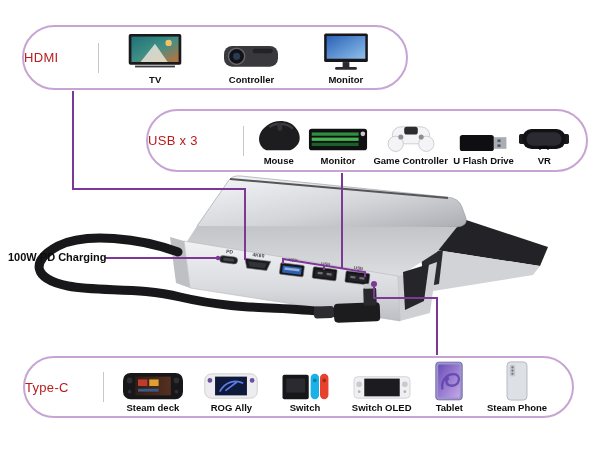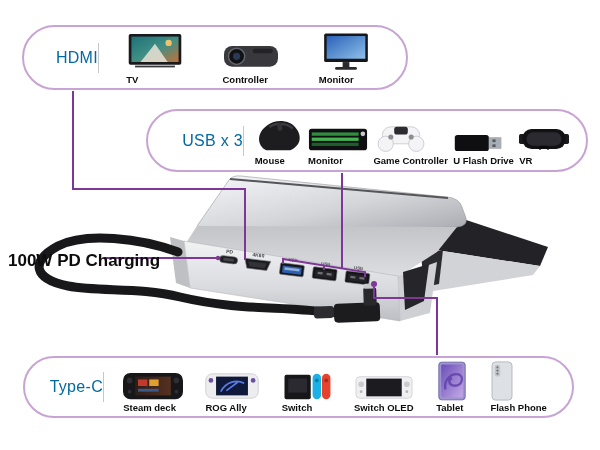--- a/index.html
+++ b/index.html
@@ -1,26 +1,26 @@
 <!DOCTYPE html>
 <html><head>
 <meta charset="utf-8">
 <style>
   html,body{margin:0;padding:0;background:#fff;}
   #page{position:relative;width:600px;height:450px;background:#fff;overflow:hidden;
         font-family:"Liberation Sans",sans-serif;}
   #scene{position:absolute;left:0;top:0;z-index:1;pointer-events:none;}
   .group-box{position:absolute;z-index:2;background:#fff;border:2px solid #c7a4d3;
              border-radius:33px;display:flex;align-items:center;box-sizing:border-box;}
-  .group-label{font-size:16px;color:#0369a1;text-align:right;flex:0 0 auto;letter-spacing:.3px;}
+  .group-label{font-size:13px;color:#b91c1c;text-align:left;flex:0 0 auto;letter-spacing:.3px;}
   .vdivider{width:1px;height:30px;background:#c6c6cc;flex:0 0 auto;}
   .items{flex:1;display:flex;justify-content:space-around;align-items:flex-end;padding:0 14px 0 8px;}
-  .item{display:flex;flex-direction:column;}
+  .item{display:flex;flex-direction:column;align-items:center;}
   .item-label{font-size:9.5px;font-weight:bold;color:#0d0d0d;white-space:nowrap;margin-top:2px;line-height:1;}
-  #callout{position:absolute;z-index:3;left:8px;top:251px;font-size:17px;font-weight:bold;color:#0c0c0c;}
+  #callout{position:absolute;z-index:3;left:8px;top:251px;font-size:11px;font-weight:bold;color:#0c0c0c;}
   svg.icon{display:block;}
 </style>
 </head>
 <body>
 
 <div id="page">
 
   <svg id="scene" width="600" height="450" viewBox="0 0 600 450">
     <defs>
       <linearGradient id="gPanel" x1="0" y1="0" x2="1" y2="1">
@@ -279,18 +279,18 @@
         <div class="item-label">Tablet</div>
       </div>
       <div class="item">
         <svg class="icon" width="24" height="40" viewBox="0 0 26 44">
           <rect x="2" y="1" width="22" height="42" rx="4" fill="#dde0e4" stroke="#b2b6bc"></rect>
           <rect x="5" y="4" width="6" height="13" rx="2.5" fill="#c2c6cc"></rect>
           <circle cx="8" cy="7" r="1.2" fill="#70747a"></circle>
           <circle cx="8" cy="10.5" r="1.2" fill="#70747a"></circle>
           <circle cx="8" cy="14" r="1.2" fill="#70747a"></circle>
         </svg>
-        <div class="item-label">Flash Phone</div>
+        <div class="item-label">Steam Phone</div>
       </div>
     </div>
   </div>
 
 </div>
 
 </body></html>

